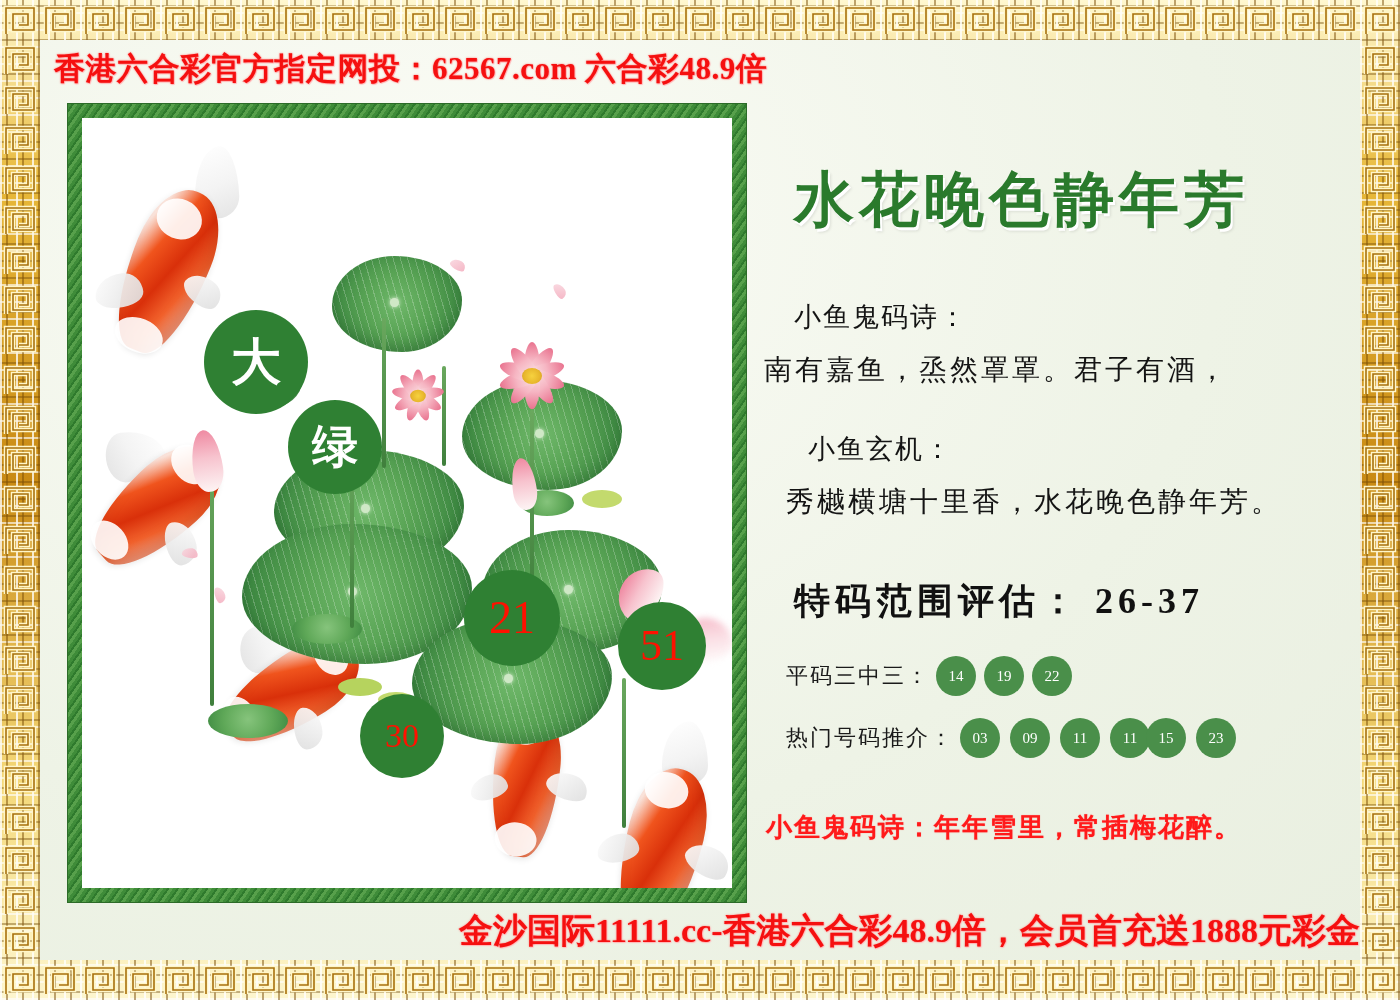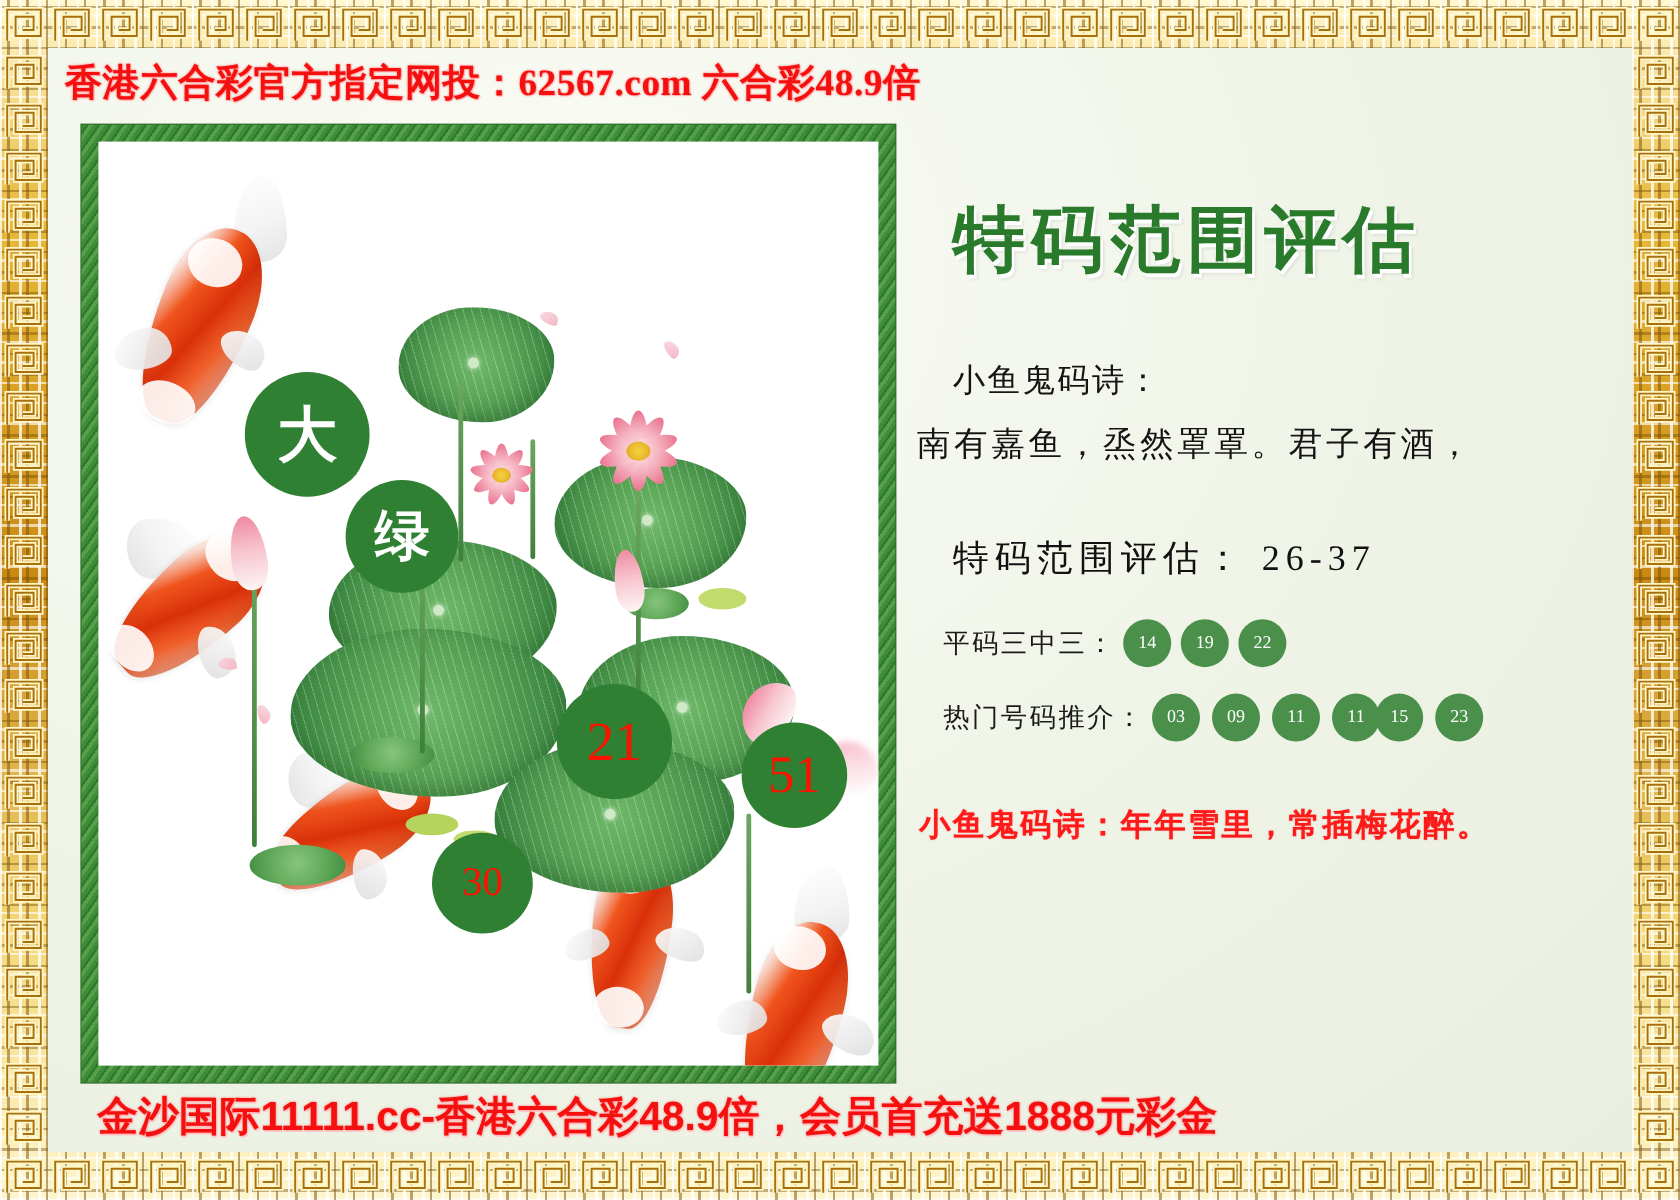--- a/index.html
+++ b/index.html
@@ -182,21 +182,21 @@
   }
   .poem-block { margin: 58px 0 0 8px; color: #141414; }
   .poem-label { font-size: 27px; letter-spacing: 2px; margin-left: 30px; }
   .poem-text  { font-size: 28px; letter-spacing: 3px; margin-top: 16px; white-space: nowrap; }
   .poem-block.second { margin-top: 42px; }
   .poem-block.second .poem-label { margin-left: 44px; }
   .poem-block.second .poem-text { margin-left: 22px; }
 
   .range-line {
     margin: 56px 0 0 38px;
-    font-size: 30px; letter-spacing: 5px; color: #111;
+    font-size: 36px; letter-spacing: 5px; color: #111; font-weight: bold;
   }
 
   .ball-row {
     display: flex; align-items: center;
     margin: 30px 0 0 30px;
   }
   .ball-row .row-label {
     font-size: 22px; color: #1a1a1a; letter-spacing: 2px; white-space: nowrap;
   }
   .balls { display: flex; align-items: center; margin-left: 6px; }
@@ -214,25 +214,25 @@
   .red-poem {
     margin: 52px 0 0 10px;
     font-size: 26px; color: #ff1a1a; letter-spacing: 2px;
     font-weight: bold;
     text-shadow: 0 0 1px #ff6666;
   }
 
   
   .footer-line {
     position: absolute; left: 0; right: 0; bottom: 6px;
-    text-align: left;
+    text-align: right;
     font-size: 34px; font-weight: bold; color: #f51010;
     letter-spacing: 0px; white-space: nowrap;
     text-shadow: 0 0 2px #ff7070, 1px 1px 0 #ffd4d4;
-    font-family: Liberation Sans, sans-serif;
+    font-family: Liberation Serif, serif;
     padding-left: 41px;
   }
 </style>
 </head>
 <body>
 
 <div class="gold-border"></div>
 
 <svg class="key-edge key-top" viewBox="0 0 1400 40" preserveAspectRatio="none">
   <defs>
@@ -366,27 +366,31 @@
       <div class="marker word" style="left:122px; top:192px; width:104px; height:104px; font-size:50px;">大</div>
       <div class="marker word" style="left:206px; top:282px; width:94px; height:94px; font-size:46px;">绿</div>
       <div class="marker num" style="left:382px; top:452px; width:96px; height:96px; font-size:46px;">21</div>
       <div class="marker num" style="left:536px; top:484px; width:88px; height:88px; font-size:44px;">51</div>
       <div class="marker num" style="left:278px; top:576px; width:84px; height:84px; font-size:34px;">30</div>
     </div>
   </div>
 
   <div class="right-col">
 
-    <div class="main-title">特码范围评估</div>
+    <div class="main-title">水花晚色静年芳</div>
 
     <div class="poem-block">
       <div class="poem-label">小鱼鬼码诗：</div>
       <div class="poem-text">南有嘉鱼，烝然罩罩。君子有酒，</div>
     </div>
 
+    <div class="poem-block second">
+      <div class="poem-label">小鱼玄机：</div>
+      <div class="poem-text">秀樾横塘十里香，水花晚色静年芳。</div>
+    </div>
 
     <div class="range-line">特码范围评估： 26-37</div>
 
     <div class="ball-row">
       <div class="row-label">平码三中三：</div>
       <div class="balls">
         <div class="ball">14</div>
         <div class="ball">19</div>
         <div class="ball">22</div>
       </div>

